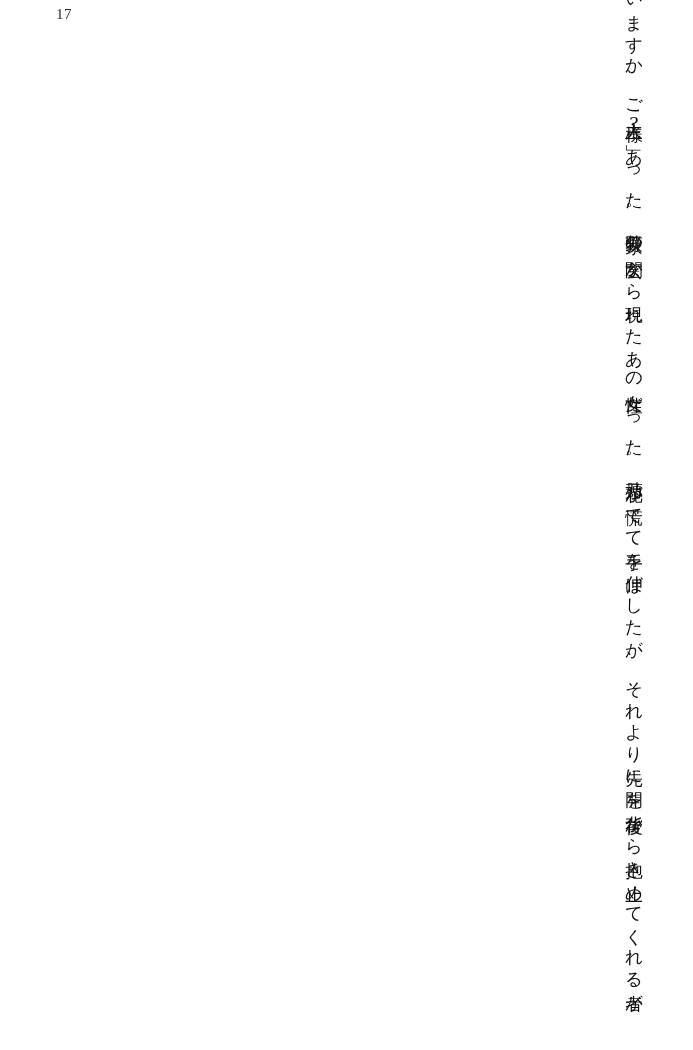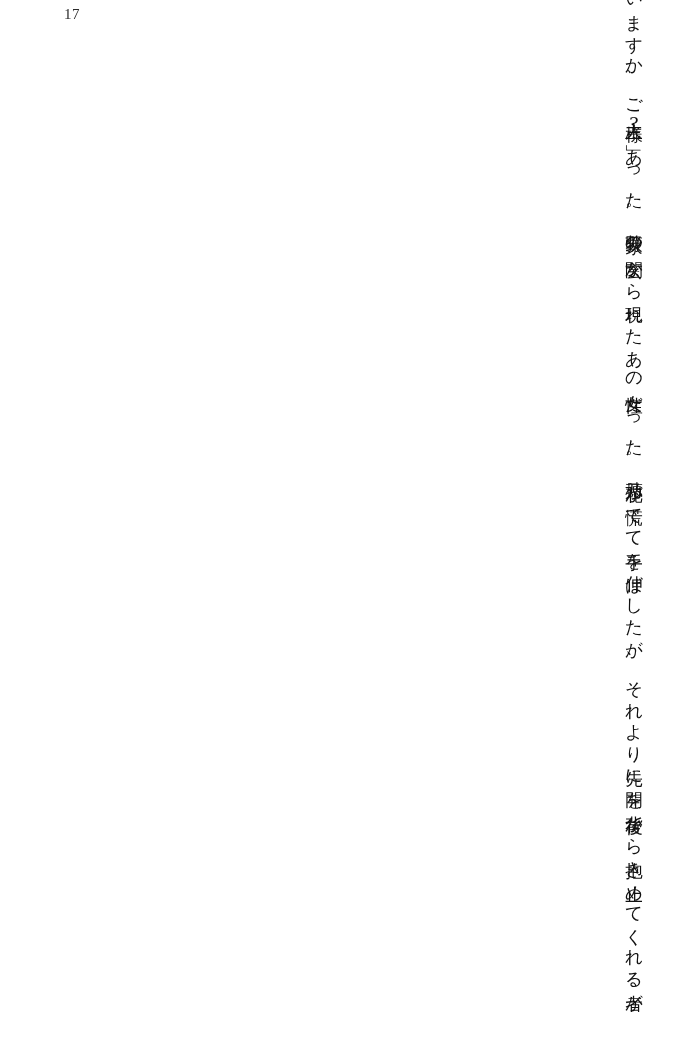--- a/index.html
+++ b/index.html
@@ -14,21 +14,21 @@
     position: relative;
     width: 693px;
     height: 1050px;
     background: #ffffff;
     overflow: hidden;
     box-sizing: border-box;
   }
   .page-number {
     position: absolute;
     top: 6px;
-    left: 64px;
+    left: 56px;
     font-size: 15px;
     color: #2b2b2b;
     font-family: "Liberation Serif", "DejaVu Serif", serif;
     letter-spacing: 0.5px;
   }
   .text-block {
     position: absolute;
     top: 34px;
     right: 44px;
     left: 44px;

